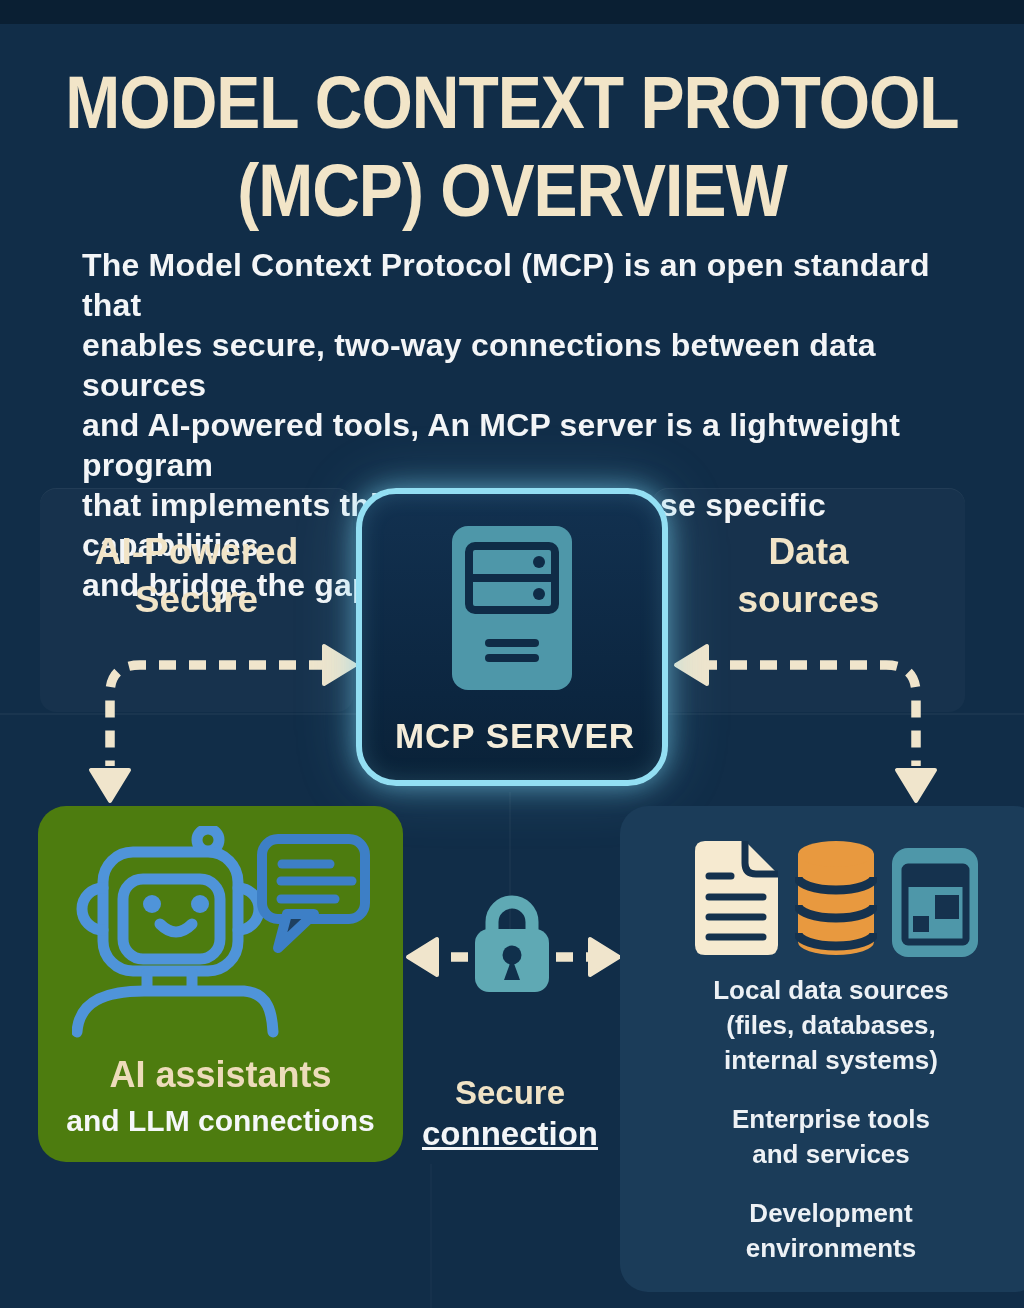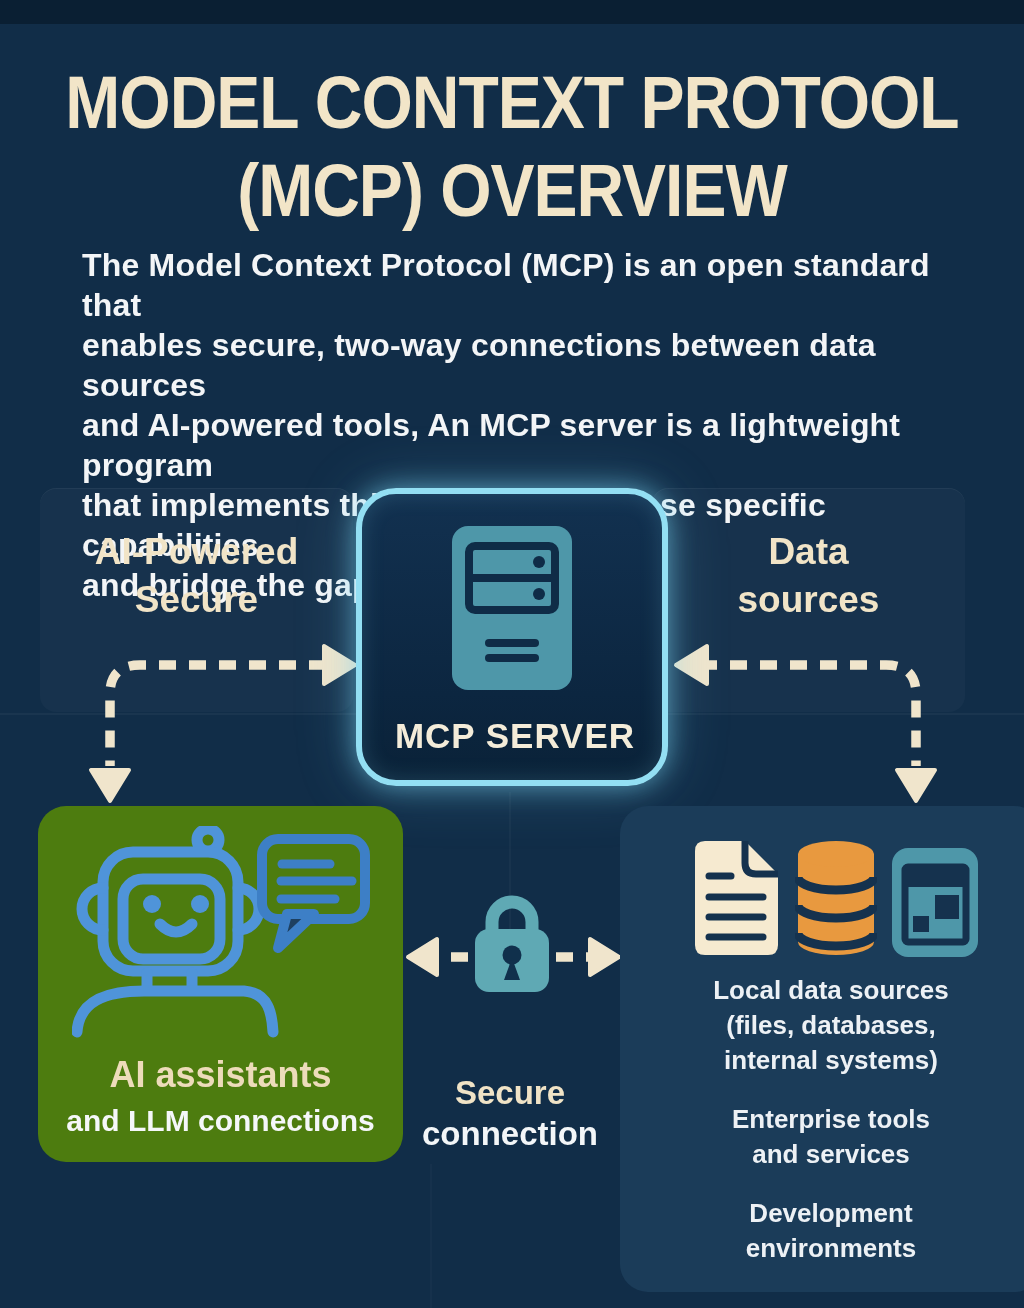--- a/index.html
+++ b/index.html
@@ -60,21 +60,21 @@
   .card-data{left:620px; width:422px; height:486px; background:#1b3c59;}
   .robot-svg{position:absolute; left:34px; top:20px;}
   .ai-text{position:absolute; left:0; right:0; top:248px; text-align:center;}
   .ai-line1{font-size:36px; font-weight:bold; color:#eddcba; margin-bottom:8px;}
   .ai-line2{font-size:30px; font-weight:bold; color:#f5f7f9;}
 
   .lock-svg{position:absolute; left:470px; top:856px;}
   .secure-text{position:absolute; left:360px; top:1048px; width:300px; text-align:center;
     font-size:33px; line-height:41px; font-weight:bold;}
   .secure-l1{color:#f0e3c6;}
-  .secure-l2{color:#f3f6f8;}
+  .secure-l2{color:#f3f6f8;text-decoration:underline;}
 
   .icons-row{display:flex; justify-content:center; align-items:flex-end; gap:15px; padding-top:33px;}
   .data-item{
     text-align:center; font-size:26px; line-height:35px; font-weight:bold; color:#edf1f5;
   }
   .di-1{margin-top:16px;} .di-2{margin-top:24px;} .di-3{margin-top:24px;}
 </style>
 </head>
 <body>
 

